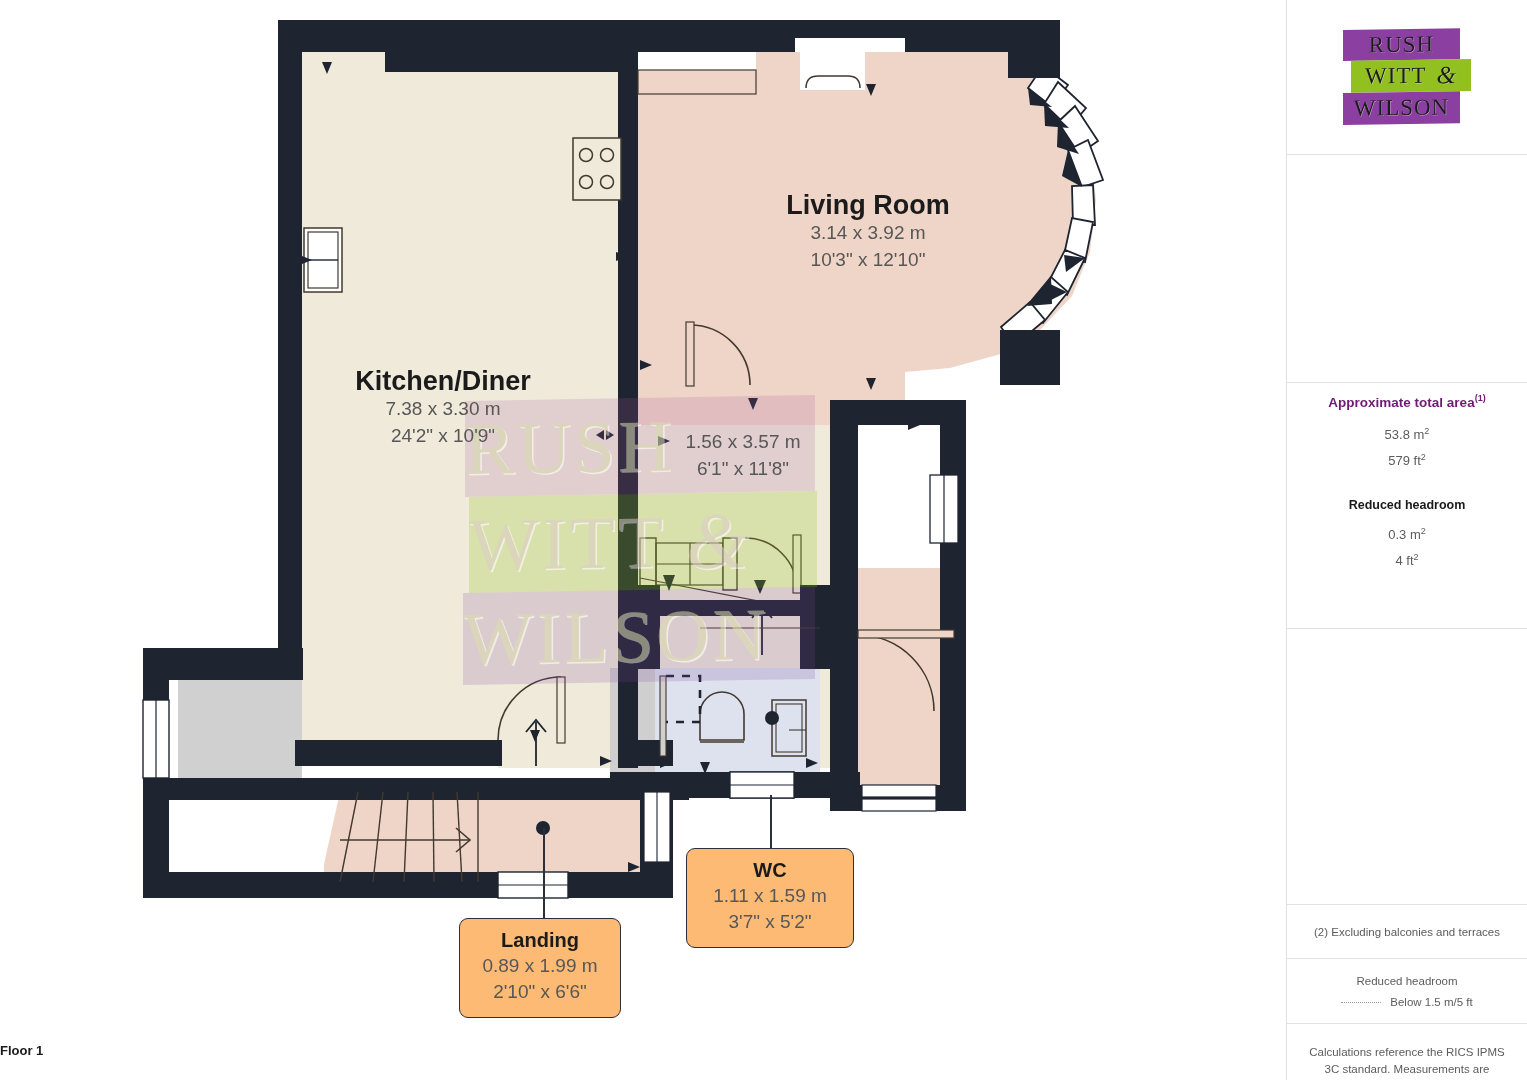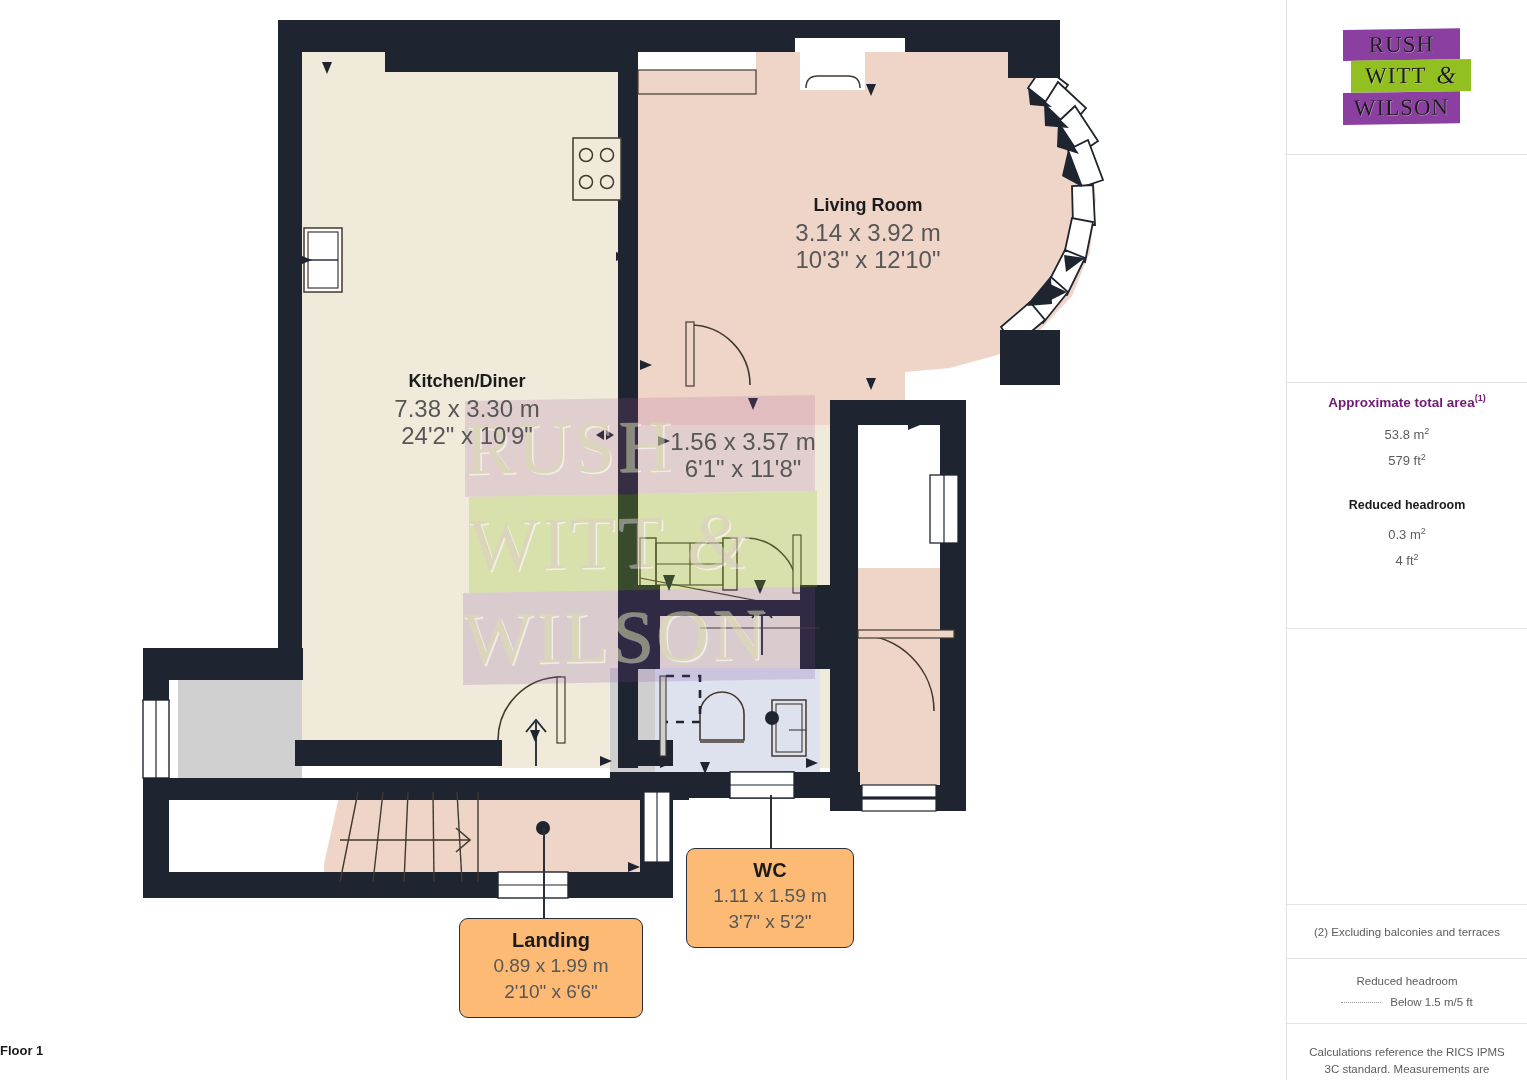--- a/index.html
+++ b/index.html
@@ -170,27 +170,27 @@
   }
 
   
   .room-label {
     position: absolute;
     text-align: center;
     pointer-events: none;
     white-space: nowrap;
   }
   .room-name {
-    font-size: 18px;
+    font-size: 27px;
     font-weight: bold;
     color: #1b1b1b;
     line-height: 27px;
   }
   .room-dim {
-    font-size: 24px;
+    font-size: 19px;
     color: #575757;
     line-height: 27px;
   }
 
   
   .callout {
     position: absolute;
     background: #fdba74;
     border: 1.6px solid #2a2f3b;
     border-radius: 9px;
@@ -458,40 +458,40 @@
         <span class="wm-txt">WILSON</span>
       </div>
     </div>
 
     <div class="room-label" style="left:700px; top:192px; width:336px;">
       <div class="room-name">Living Room</div>
       <div class="room-dim">3.14 x 3.92 m</div>
       <div class="room-dim">10'3" x 12'10"</div>
     </div>
 
-    <div class="room-label" style="left:299px; top:368px; width:336px;">
+    <div class="room-label" style="left:275px; top:368px; width:336px;">
       <div class="room-name">Kitchen/Diner</div>
       <div class="room-dim">7.38 x 3.30 m</div>
       <div class="room-dim">24'2" x 10'9"</div>
     </div>
 
     <div class="room-label" style="left:575px; top:428px; width:336px;">
       <div class="room-dim">1.56 x 3.57 m</div>
       <div class="room-dim">6'1" x 11'8"</div>
     </div>
 
     <div class="leader" style="left:770px; top:795px; height:54px;"></div>
     <div class="callout" style="left:686px; top:848px; width:168px;">
       <div class="room-name">WC</div>
       <div class="room-dim">1.11 x 1.59 m</div>
       <div class="room-dim">3'7" x 5'2"</div>
     </div>
 
     <div class="leader" style="left:543px; top:828px; height:91px;"></div>
-    <div class="callout" style="left:459px; top:918px; width:184px;">
+    <div class="callout" style="left:459px; top:918px; width:162px;">
       <div class="room-name">Landing</div>
       <div class="room-dim">0.89 x 1.99 m</div>
       <div class="room-dim">2'10" x 6'6"</div>
     </div>
 
     <div id="floor-label">Floor 1</div>
   </div>
 
   <div id="sidebar">
 

